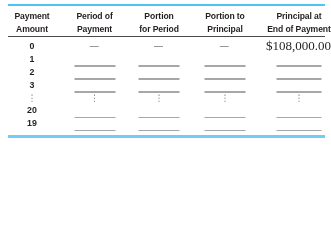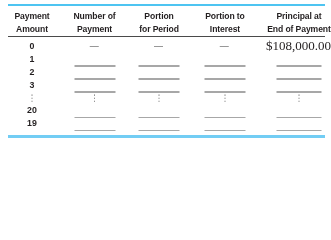--- a/index.html
+++ b/index.html
@@ -145,30 +145,30 @@
 <div id="amortization-table">
 
   <div class="rule-blue-top"></div>
 
   <div class="header-row">
     <div class="th col-num">
       <span class="l1">Payment</span>
       <span class="l2">Amount</span>
     </div>
     <div class="th col-amt">
-      <span class="l1">Number of</span>
+      <span class="l1">Period of</span>
       <span class="l2">Payment</span>
     </div>
     <div class="th col-int">
       <span class="l1">Portion</span>
       <span class="l2">for Period</span>
     </div>
     <div class="th col-port">
       <span class="l1">Portion to</span>
-      <span class="l2">Interest</span>
+      <span class="l2">Principal</span>
     </div>
     <div class="th col-prin">
       <span class="l1">Principal at</span>
       <span class="l2">End of Payment</span>
     </div>
   </div>
 
   <div class="rule-header-sep"></div>
 
   <div class="body-rows">

